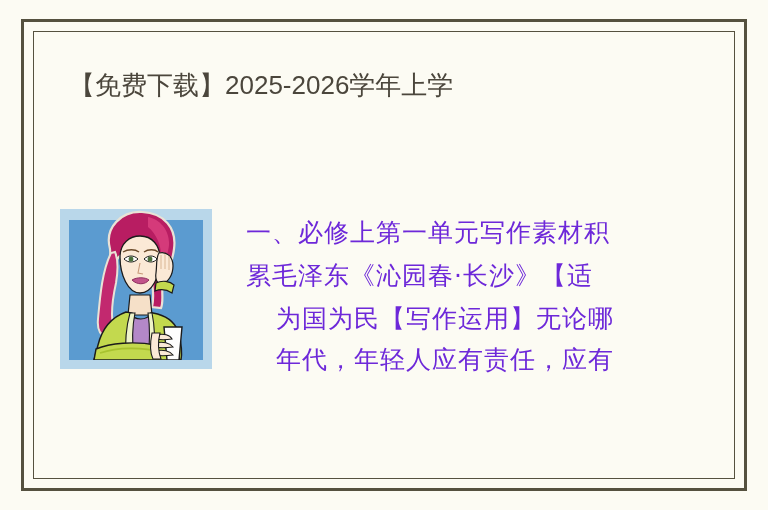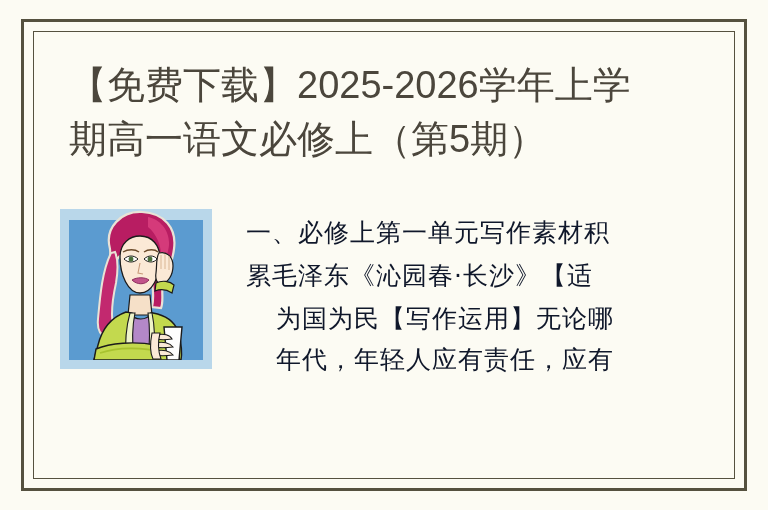--- a/index.html
+++ b/index.html
@@ -48,21 +48,21 @@
 
   
   #title-block {
     position: absolute;
     left: 45px;
     top: 36px;
     width: 636px;
   }
   .title-line {
     font-family: "Liberation Sans", "DejaVu Sans", sans-serif;
-    font-size: 38px;
+    font-size: 26px;
     line-height: 54px;
     color: #4b463c;
     letter-spacing: 0px;
     white-space: nowrap;
     font-weight: 400;
   }
 
   
   #content-row {
     position: absolute;
@@ -93,38 +93,37 @@
   #body-text {
     position: absolute;
     left: 186px;
     top: 2px;
     width: 462px;
   }
   .body-line {
     font-family: "DejaVu Sans", "Liberation Sans", sans-serif;
     font-size: 25px;
     line-height: 43px;
-    color: #0f172a;
+    color: #6d28d9;
     white-space: nowrap;
     letter-spacing: 1px;
   }
   .body-line.indent-1 { padding-left: 30px; font-family: Liberation Serif, serif; }
   .body-line.indent-2 { padding-left: 30px; font-family: Liberation Mono, monospace; }
 </style>
 </head>
 <body>
 
 <div id="card">
 
   <div id="outer-frame">
     <div id="inner-frame"></div>
 
     <div id="title-block">
       <div class="title-line">【免费下载】2025-2026学年上学</div>
-      <div class="title-line">期高一语文必修上（第5期）</div>
     </div>
 
     <div id="content-row">
 
       <div id="thumb-wrap">
         <svg id="thumb" viewBox="0 0 152 160" xmlns="http://www.w3.org/2000/svg">
 
           <rect x="0" y="0" width="152" height="160" fill="#b9d7ea"></rect>
 
           <rect x="9" y="11" width="134" height="140" fill="#5b9bd0"></rect>

